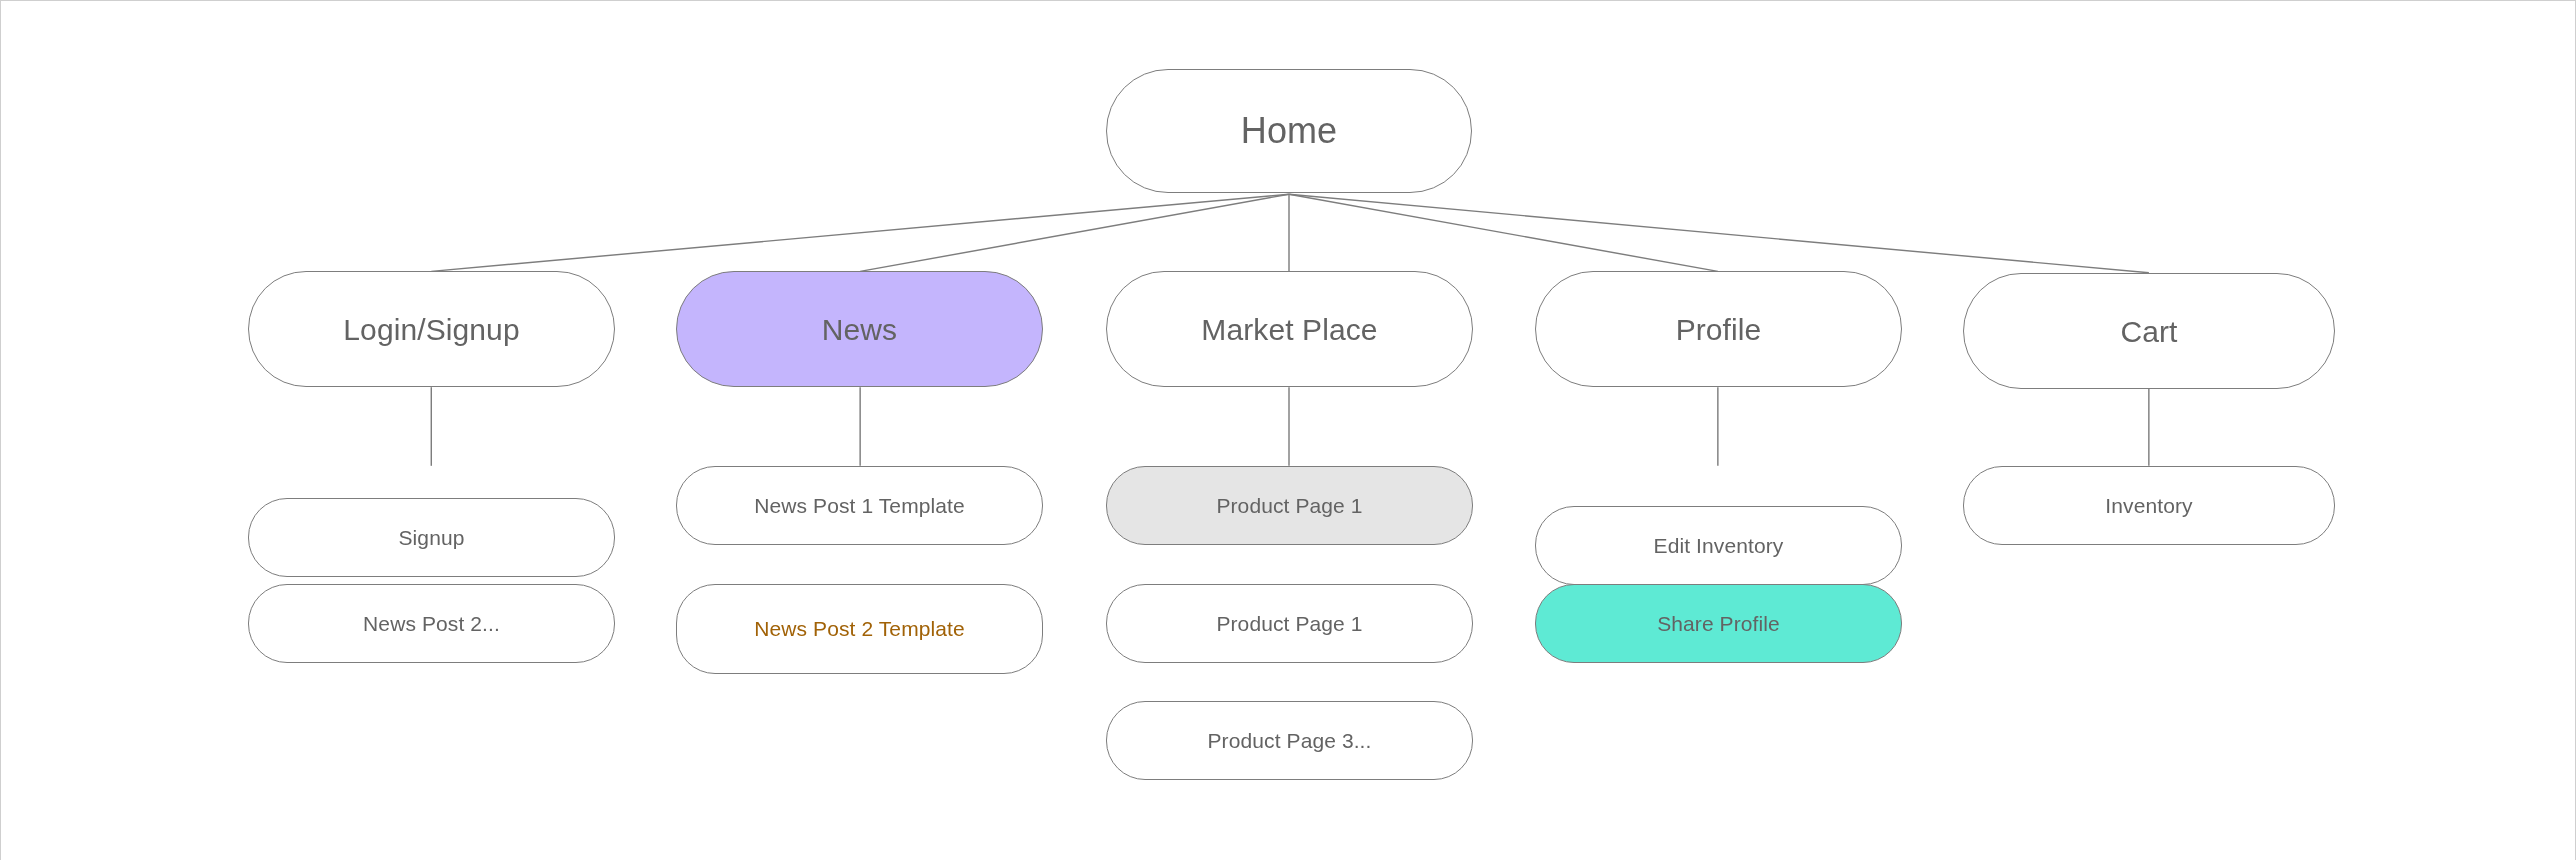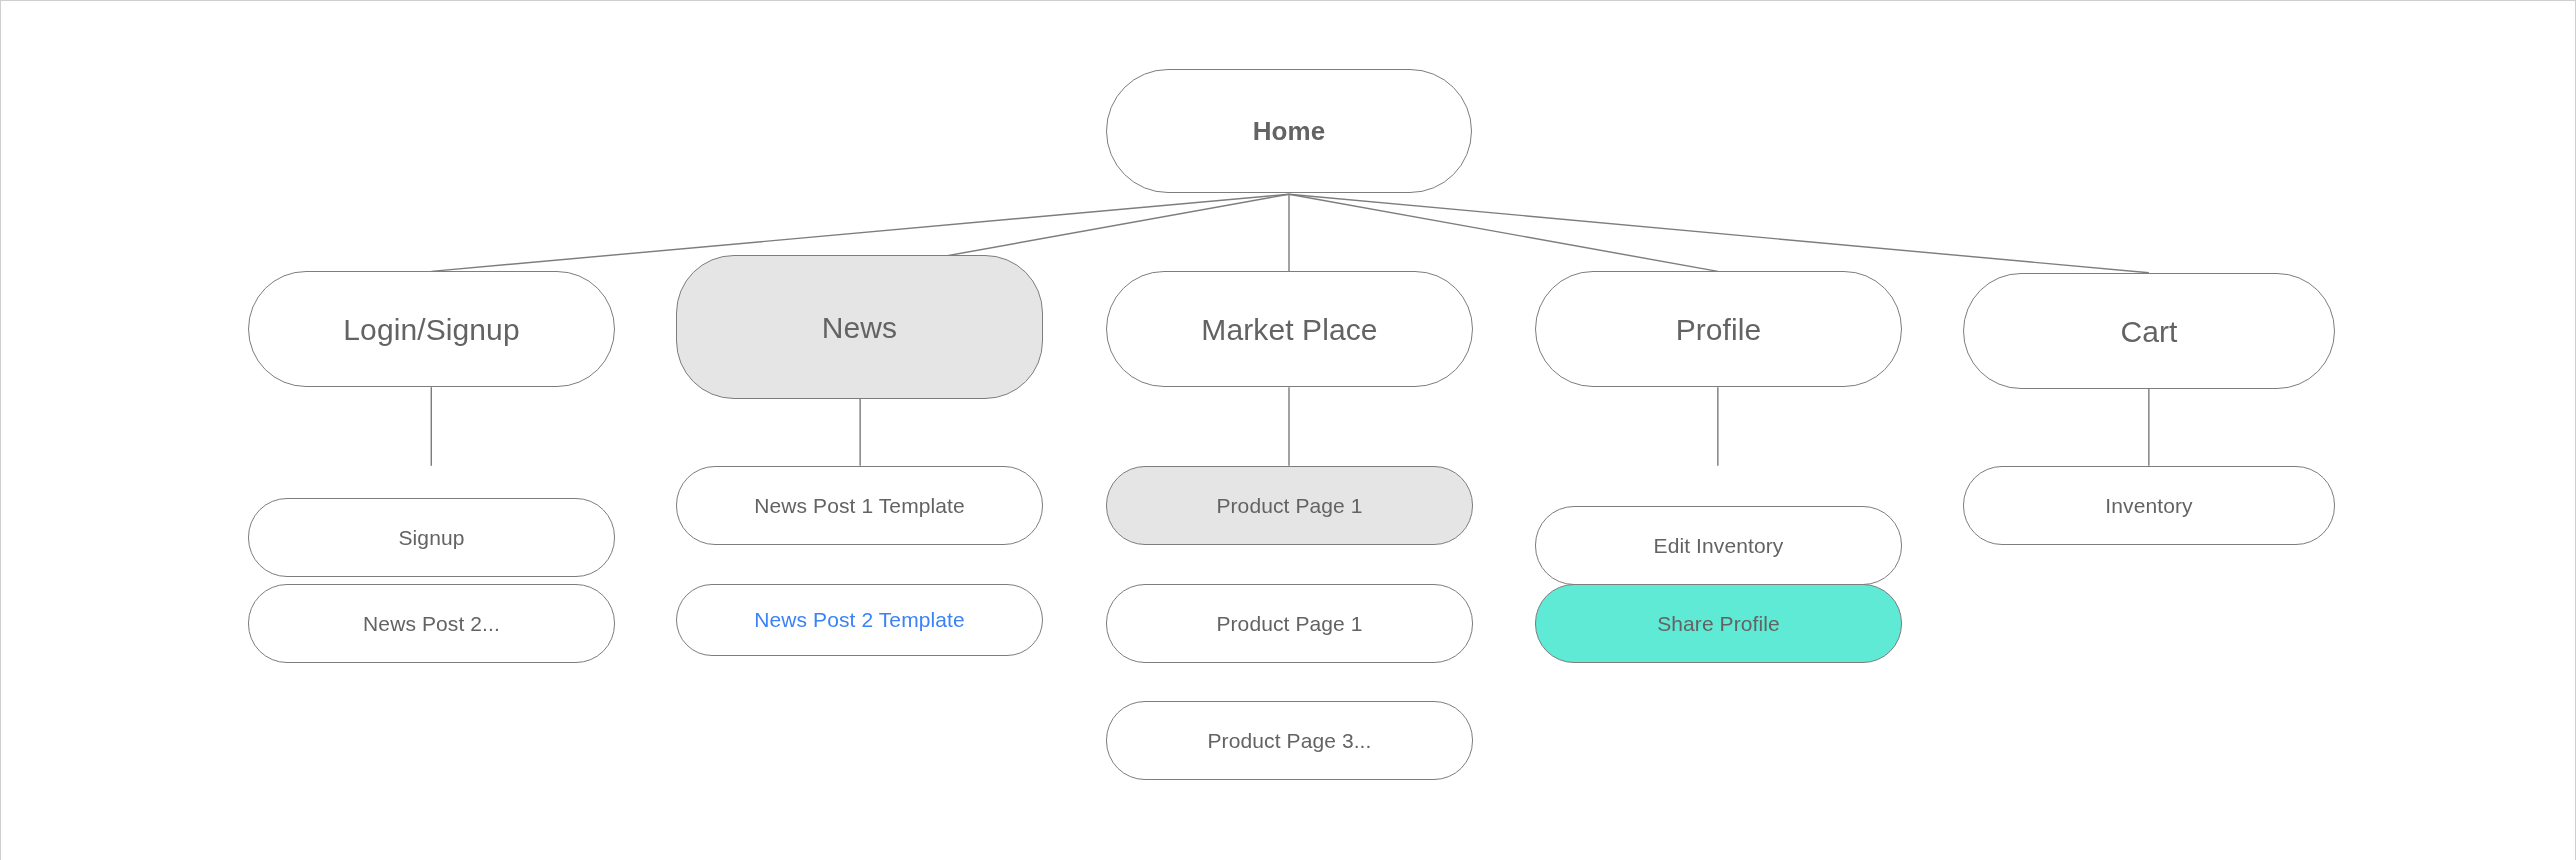--- a/index.html
+++ b/index.html
@@ -37,22 +37,22 @@
     align-items: center;
     justify-content: center;
     text-align: center;
     color: #636363;
     letter-spacing: 0.1px;
     line-height: 1.1;
     white-space: nowrap;
     z-index: 2;
   }
   .node.root {
-    font-size: 26px;
-    font-weight: 700;
+    font-size: 36px;
+    font-weight: 400;
   }
   .node.category {
     font-size: 30px;
     font-weight: 400;
   }
   .node.leaf {
     font-size: 21px;
     font-weight: 400;
   }
 </style>
@@ -80,27 +80,27 @@
       </div>
       <div class="node category" style="left: 247px; top: 270px; width: 367px; height: 116px; border-radius: 58px; border-color: rgb(125, 125, 125); background: rgb(255, 255, 255); color: rgb(99, 99, 99);">
         <span>Login/Signup</span>
       </div>
       <div class="node leaf" style="left: 247px; top: 465px; width: 367px; height: 79px; border-radius: 39px; border-color: rgb(125, 125, 125); background: rgb(255, 255, 255); color: rgb(99, 99, 99); margin-top: 32px;">
         <span>Signup</span>
       </div>
       <div class="node leaf" style="left: 247px; top: 583px; width: 367px; height: 79px; border-radius: 39px; border-color: rgb(125, 125, 125); background: rgb(255, 255, 255); color: rgb(99, 99, 99);">
         <span>News Post 2...</span>
       </div>
-      <div class="node category" style="left: 675px; top: 254px; width: 367px; height: 144px; border-radius: 58px; border-color: rgb(125, 125, 125); background: #e5e5e5; color: rgb(99, 99, 99);">
+      <div class="node category" style="left: 675px; top: 270px; width: 367px; height: 116px; border-radius: 58px; border-color: rgb(125, 125, 125); background: #c4b5fd; color: rgb(99, 99, 99);">
         <span>News</span>
       </div>
       <div class="node leaf" style="left: 675px; top: 465px; width: 367px; height: 79px; border-radius: 39px; border-color: rgb(125, 125, 125); background: rgb(255, 255, 255); color: rgb(99, 99, 99);">
         <span>News Post 1 Template</span>
       </div>
-      <div class="node leaf" style="left: 675px; top: 583px; width: 367px; height: 72px; border-radius: 39px; border-color: rgb(125, 125, 125); background: rgb(255, 255, 255); color: #3b82f6;">
+      <div class="node leaf" style="left: 675px; top: 583px; width: 367px; height: 90px; border-radius: 39px; border-color: rgb(125, 125, 125); background: rgb(255, 255, 255); color: #a16207;">
         <span>News Post 2 Template</span>
       </div>
       <div class="node category" style="left: 1105px; top: 270px; width: 367px; height: 116px; border-radius: 58px; border-color: rgb(125, 125, 125); background: rgb(255, 255, 255); color: rgb(99, 99, 99);">
         <span>Market Place</span>
       </div>
       <div class="node leaf" style="left: 1105px; top: 465px; width: 367px; height: 79px; border-radius: 39px; border-color: rgb(125, 125, 125); background: #e5e5e5; color: rgb(99, 99, 99);">
         <span>Product Page 1</span>
       </div>
       <div class="node leaf" style="left: 1105px; top: 583px; width: 367px; height: 79px; border-radius: 39px; border-color: rgb(125, 125, 125); background: rgb(255, 255, 255); color: rgb(99, 99, 99);">
         <span>Product Page 1</span>

